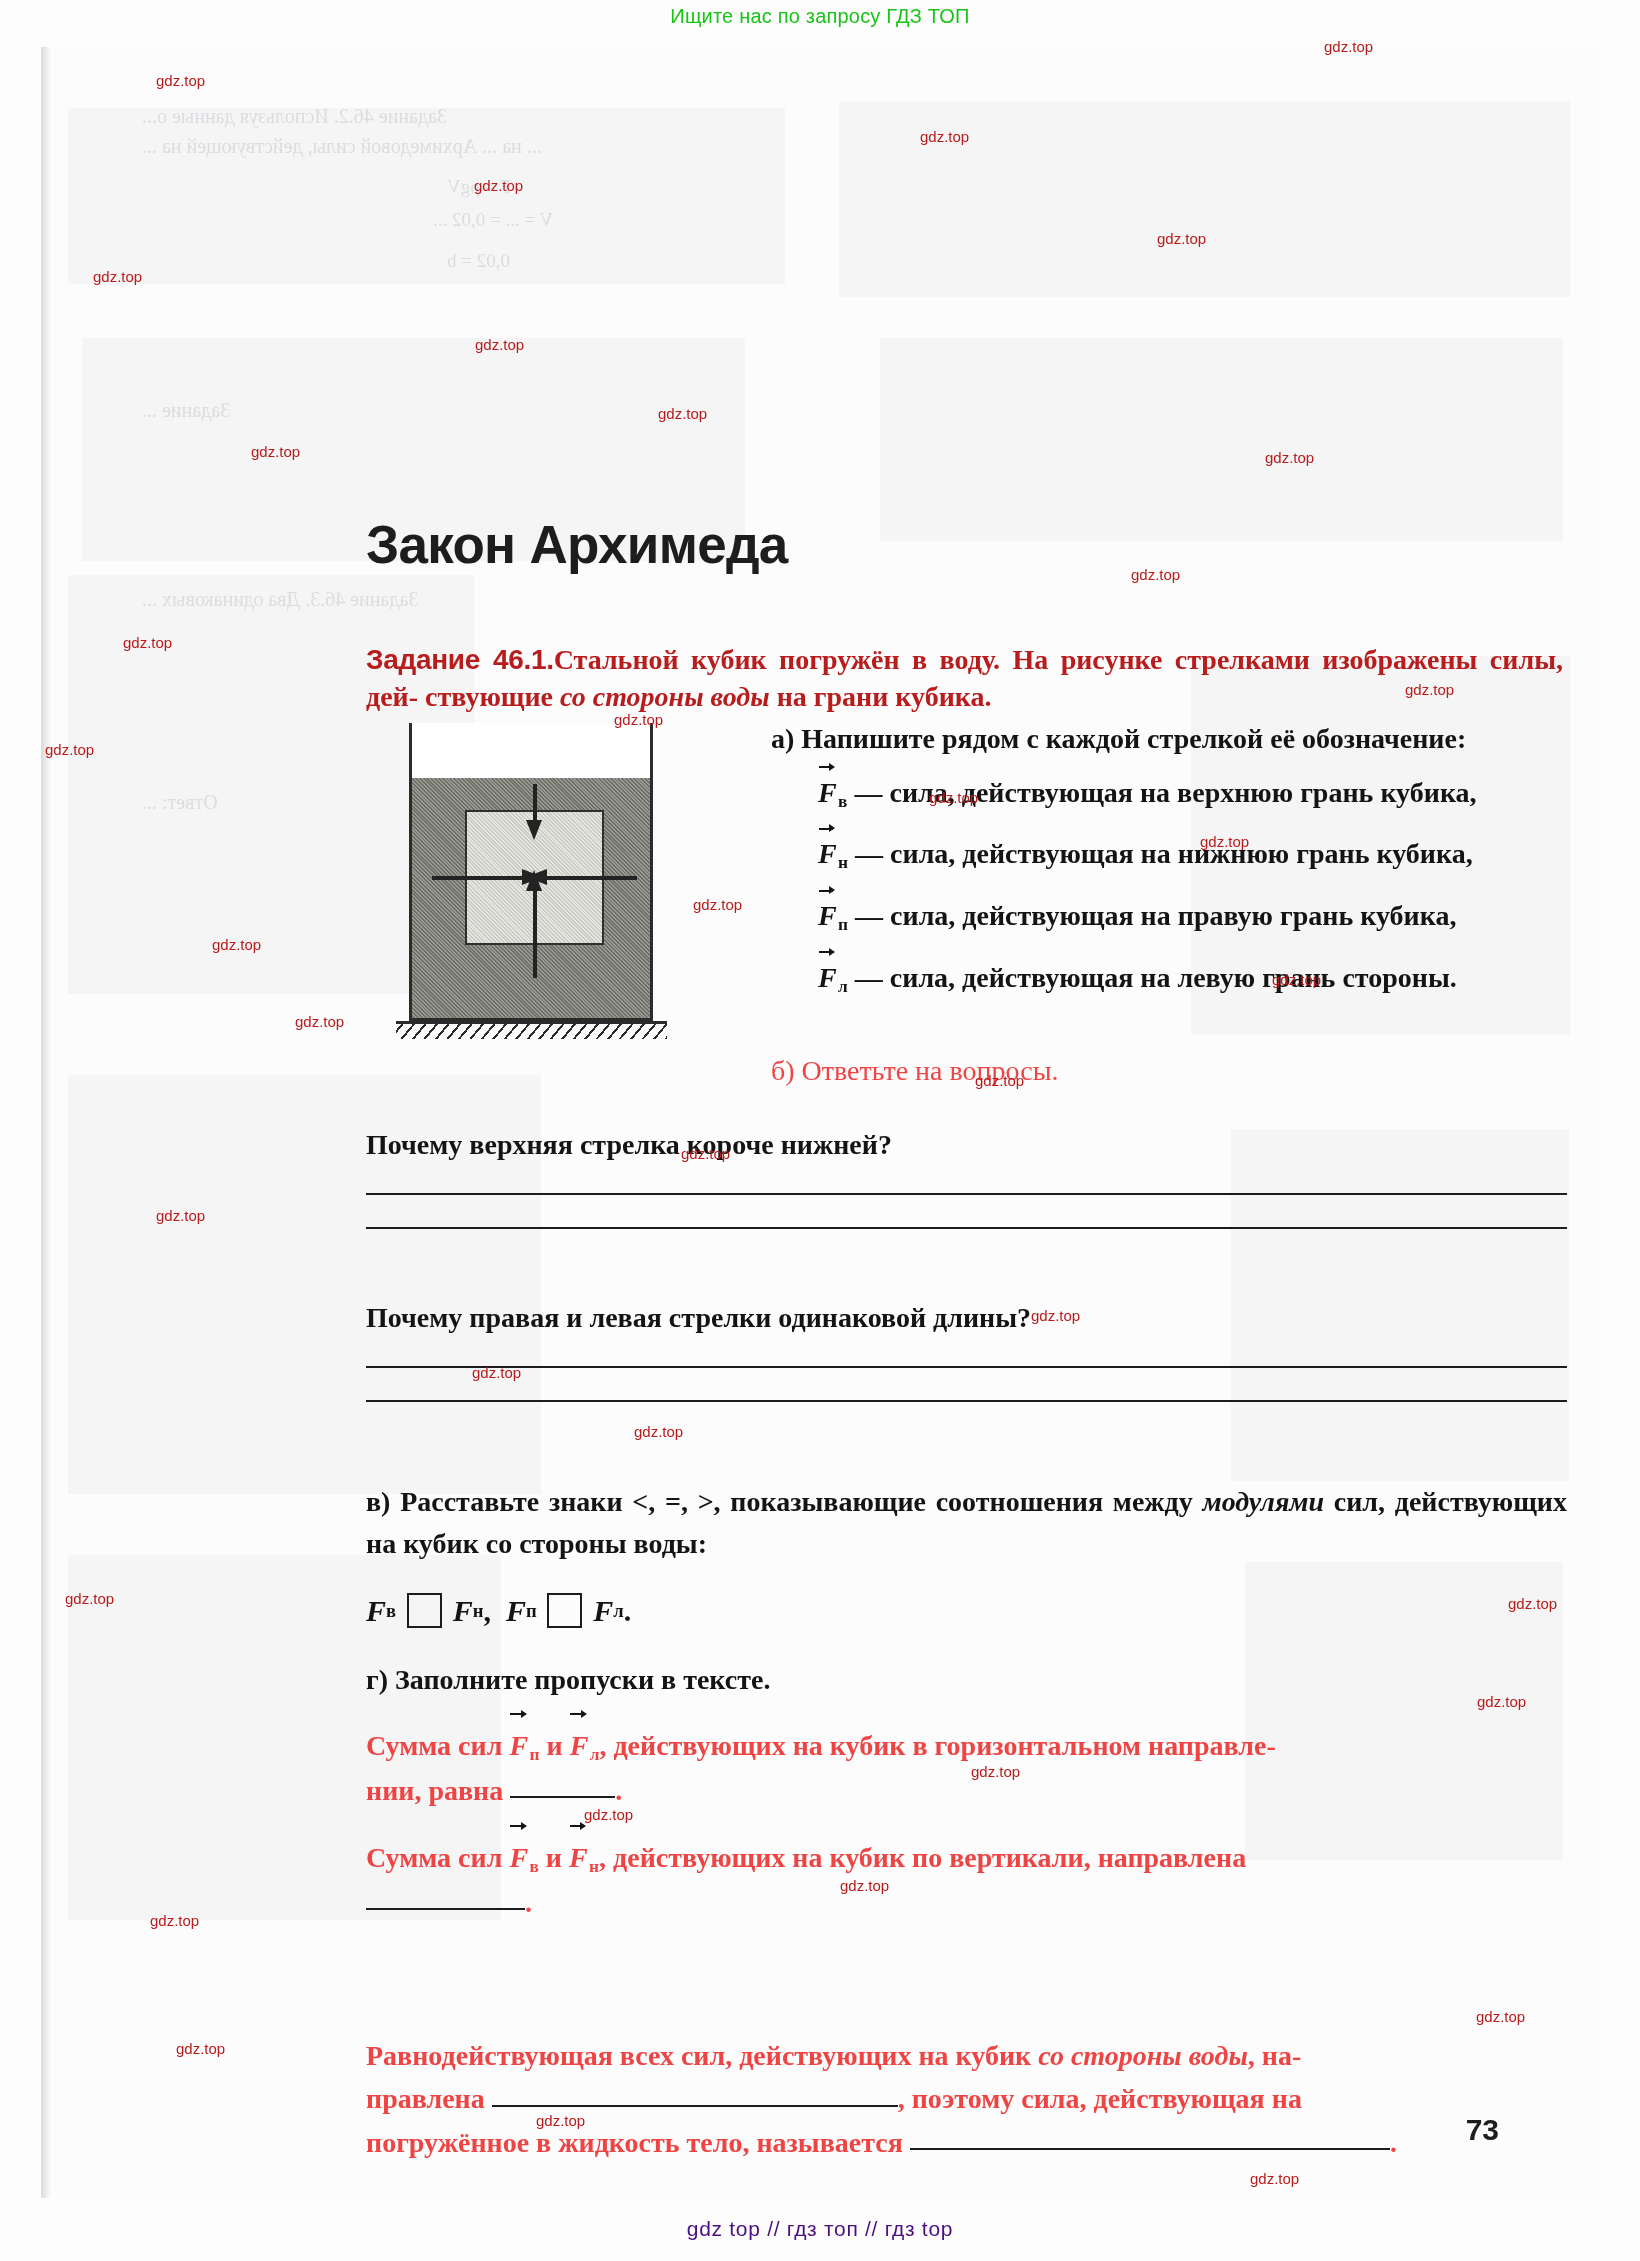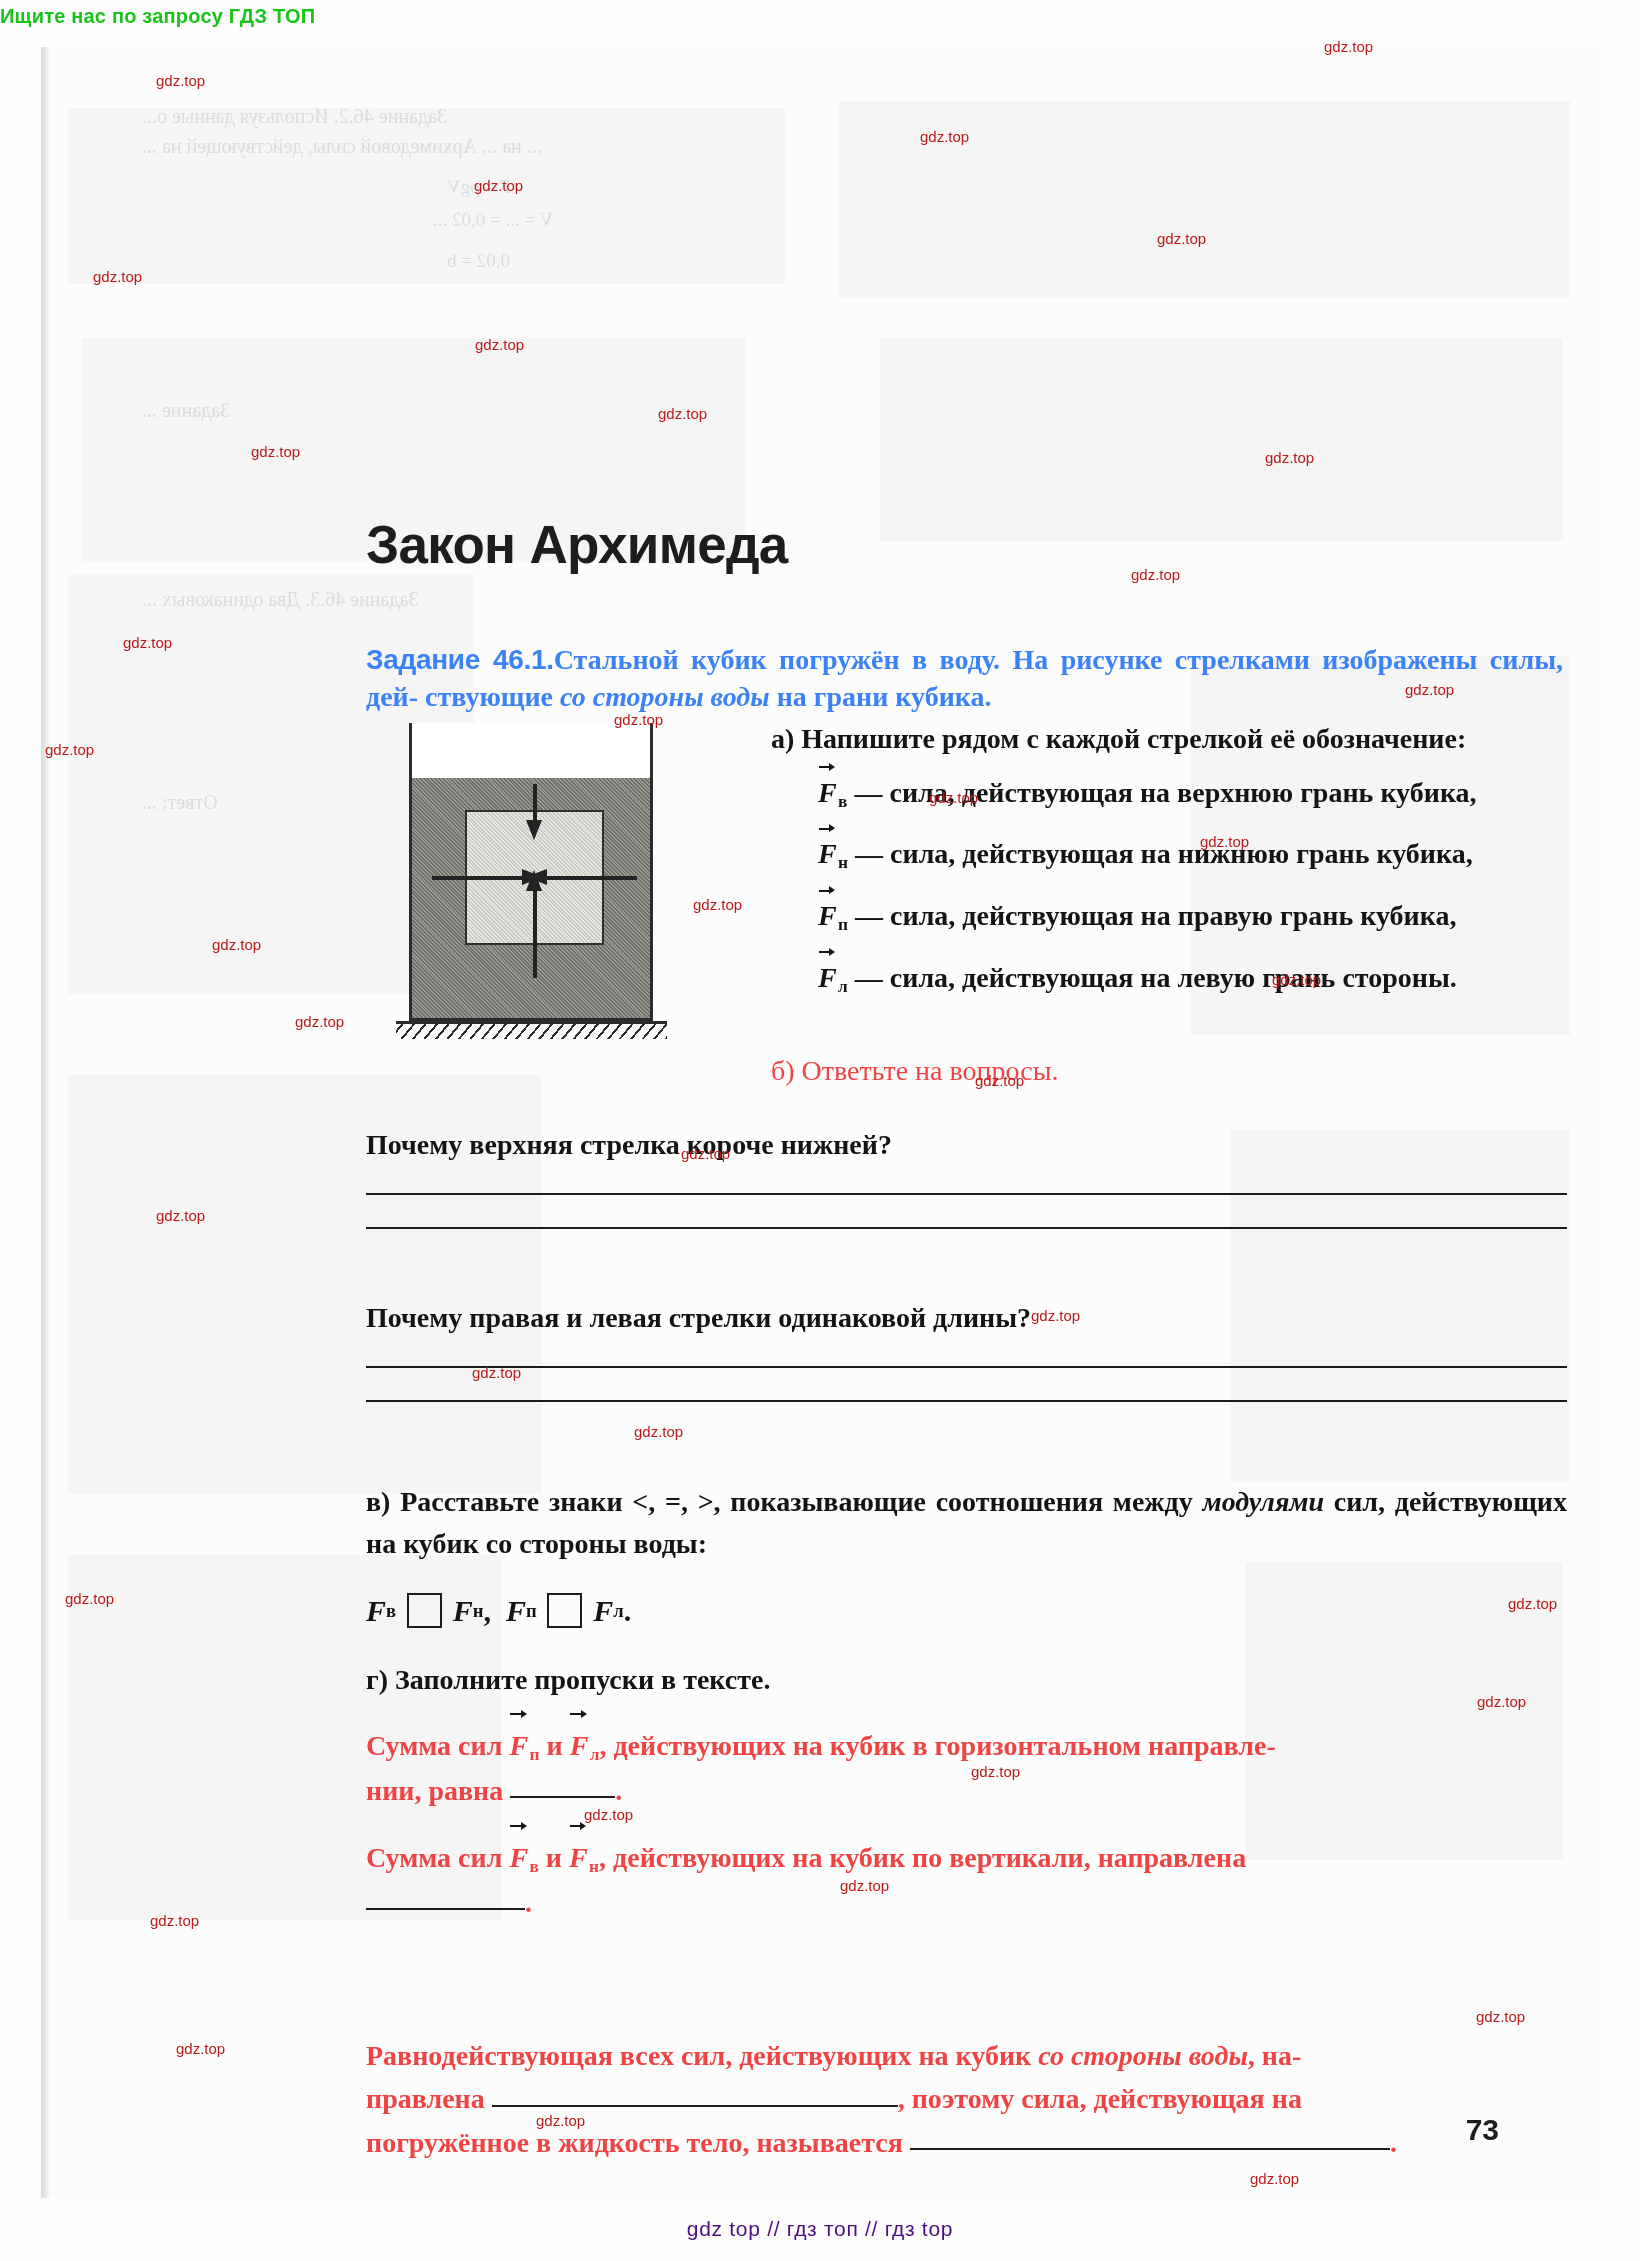--- a/index.html
+++ b/index.html
@@ -15,23 +15,24 @@
     width: 1640px;
     height: 2261px;
     background: #fdfdfd;
     overflow: hidden;
   }
 
   
   .promo-top {
     position: absolute;
     top: 5.4px; left: 0; right: 0;
+    text-align: center;
     font-family: "Liberation Sans", sans-serif;
     font-size: 20px;
-    font-weight: 700;
+    font-weight: 400;
     letter-spacing: 0.2px;
   }
 
   
   .scan {
     position: absolute;
     left: 41px;
     top: 47px;
     width: 1563px;
     height: 2151px;
@@ -78,21 +79,21 @@
     top: 467px;
   }
 
   .task-head {
     position: absolute;
     left: 41px;
     top: 595px;
     width: 1197px;
     font-size: 28px;
     line-height: 1.32;
-    color: #3b82f6;
+    color: #b91c1c;
     text-align: justify;
   }
   .task-label {
     font-family: "Liberation Sans", sans-serif;
     font-weight: 700;
     font-size: 28px;
     letter-spacing: -0.3px;
   }
   .task-body { font-weight: 700; }
 

